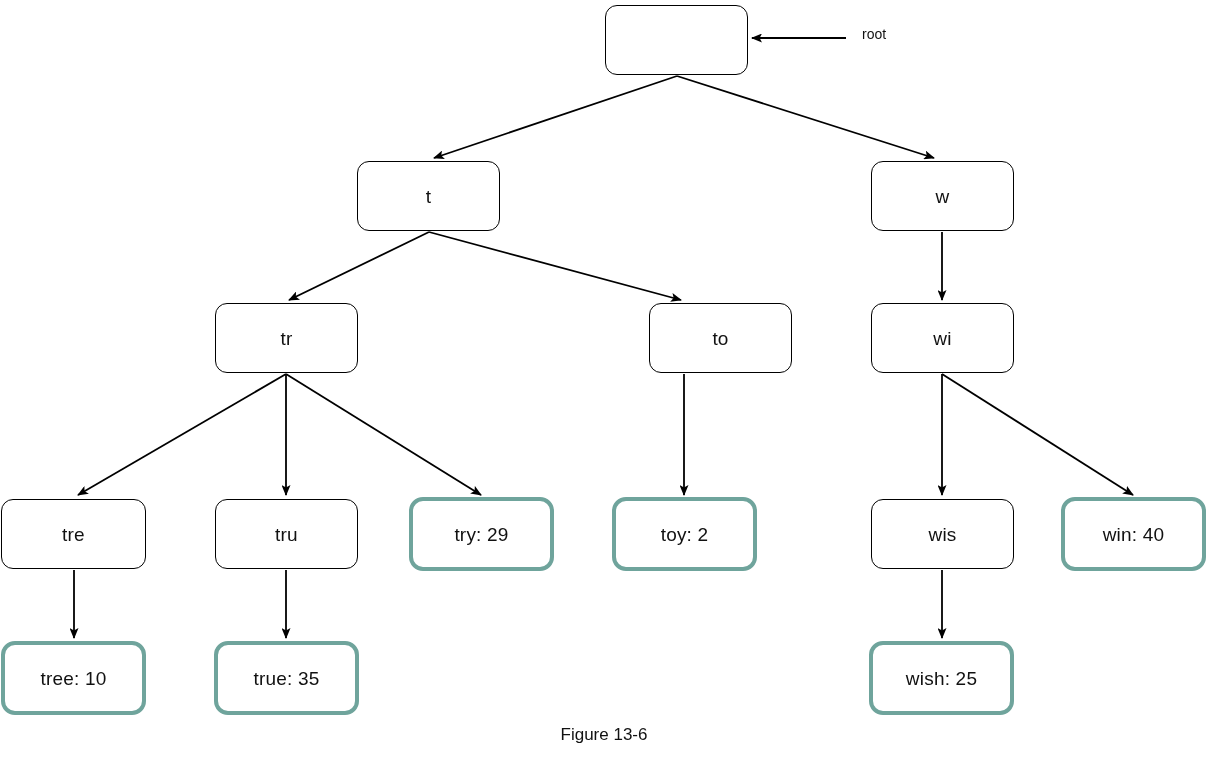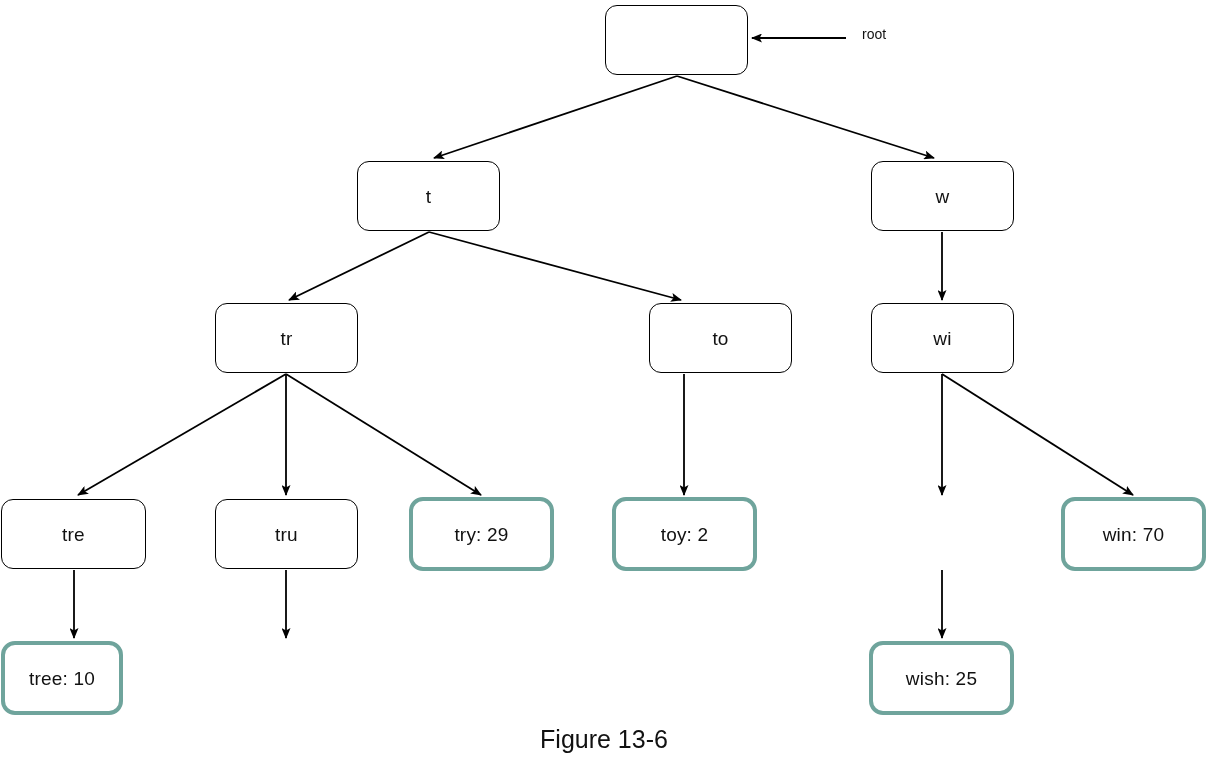--- a/index.html
+++ b/index.html
@@ -55,21 +55,21 @@
     position: absolute;
     font-size: 14px;
     color: #111111;
     white-space: nowrap;
   }
   .figure-caption {
     position: absolute;
     width: 1208px;
     left: 0;
     text-align: center;
-    font-size: 25px;
+    font-size: 17px;
     color: #111111;
   }
 </style>
 </head>
 <body>
 
 <div id="diagram-root">
 
   <svg id="edge-layer" viewBox="0 0 1208 758" width="1208" height="758" xmlns="http://www.w3.org/2000/svg">
     <defs>
@@ -138,26 +138,32 @@
   </div>
   <div class="node internal" style="left:215px; top:499px; width:143px; height:70px;align-items:center;">
     <span class="node-label">tru</span>
   </div>
   <div class="node terminal" style="left:409px; top:497px; width:145px; height:74px;">
     <span class="node-label">try: 29</span>
   </div>
   <div class="node terminal" style="left:612px; top:497px; width:145px; height:74px;">
     <span class="node-label">toy: 2</span>
   </div>
+  <div class="node internal" style="left:871px; top:499px; width:143px; height:70px;">
+    <span class="node-label">wis</span>
+  </div>
   <div class="node terminal" style="left:1061px; top:497px; width:145px; height:74px;">
-    <span class="node-label">win: 70</span>
+    <span class="node-label">win: 40</span>
   </div>
 
-  <div class="node terminal" style="left:1px; top:641px; width:122px; height:74px;">
+  <div class="node terminal" style="left:1px; top:641px; width:145px; height:74px;">
     <span class="node-label">tree: 10</span>
+  </div>
+  <div class="node terminal" style="left:214px; top:641px; width:145px; height:74px;">
+    <span class="node-label">true: 35</span>
   </div>
   <div class="node terminal" style="left:869px; top:641px; width:145px; height:74px;justify-content:center;">
     <span class="node-label">wish: 25</span>
   </div>
 
   <div class="annotation-label" style="left:862px; top:26px;">root</div>
 
   <div class="figure-caption" style="top:725px;">Figure 13-6</div>
 
 </div>

